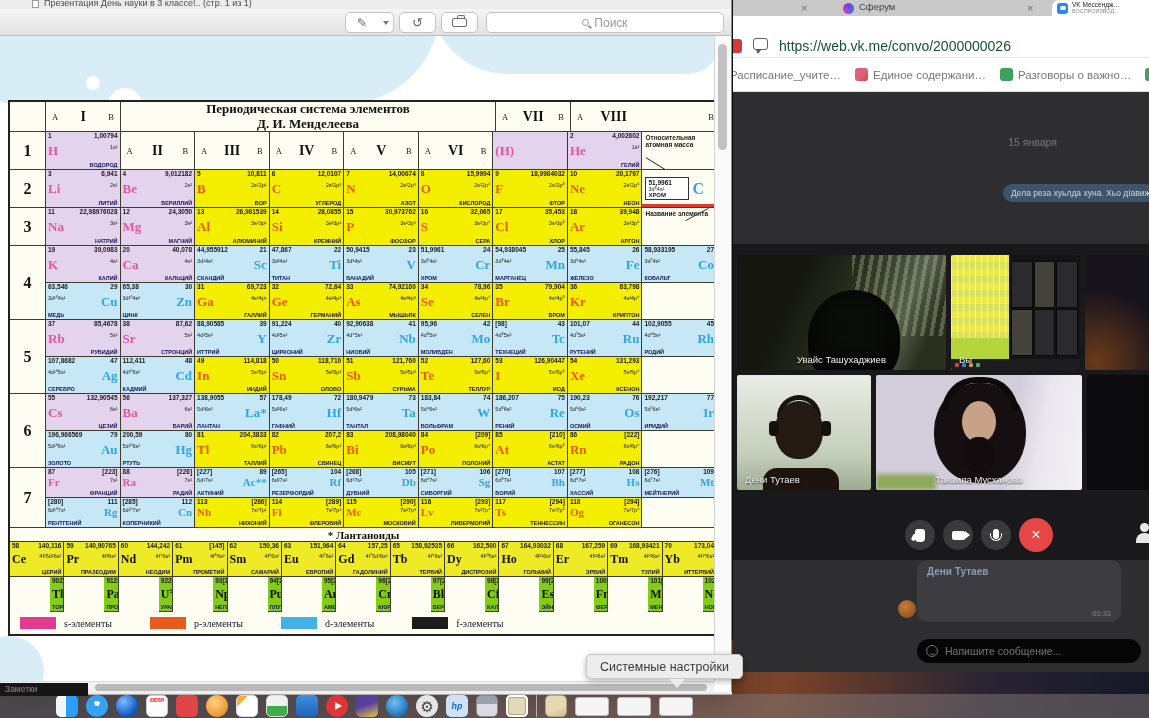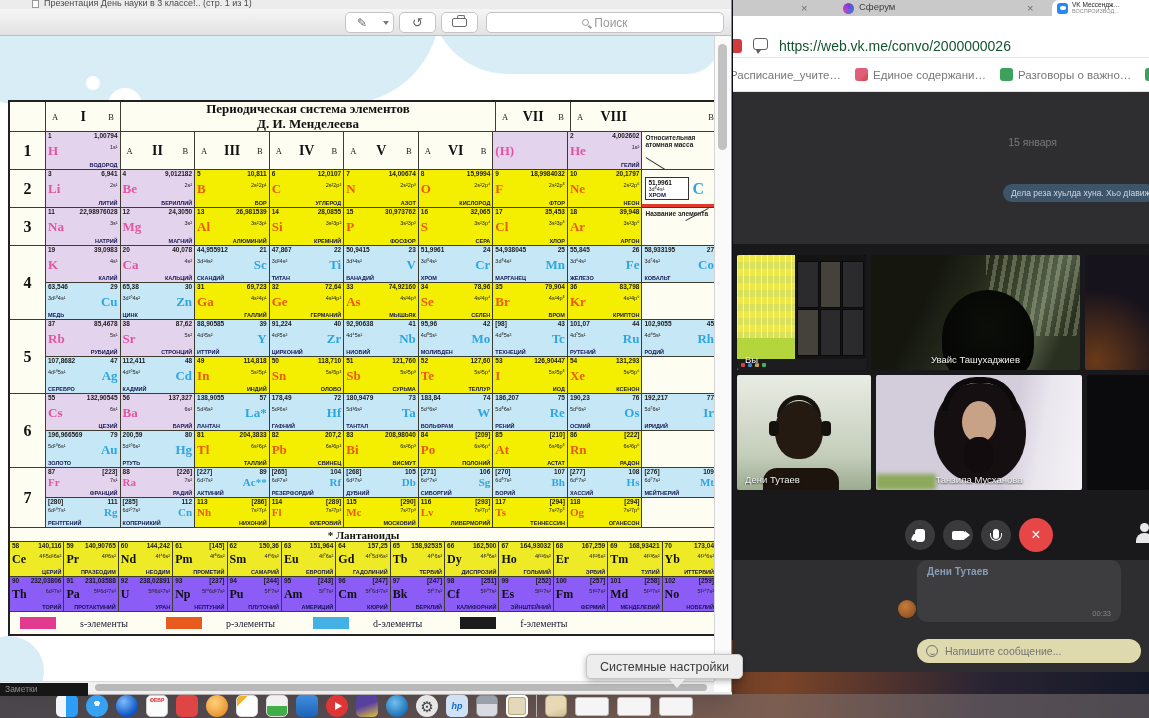--- a/index.html
+++ b/index.html
@@ -86,21 +86,21 @@
   .ghdr .rom, .h-cell .rom { font-family:"Liberation Serif", serif; font-weight:bold; font-size:14px; color:#111; }
   .ghdr .ab, .h-cell .ab { font-family:"Liberation Serif", serif; font-size:8.5px; color:#222; }
   .h8 .rom { margin-right:64px; }
   .p-grid { display:grid; grid-template-columns:36px repeat(9,1fr); }
   .pnum { display:flex; align-items:center; justify-content:center; font-family:"Liberation Serif", serif;
     font-weight:bold; font-size:16px; color:#111; }
   .el { display:flex; flex-direction:column; justify-content:space-between; padding:1px 2px; }
   .el.s { background:#e4d3ec; } .el.s .sym { color:#e255a2; }
   .el.p { background:#f4ee00; } .el.p .sym { color:#e85c10; }
   .el.d { background:#c6e7f5; } .el.d .sym { color:#2ea6e0; }
-  .el.lan { background:#eeea25; } .el.act { background:#8b5cf6; }
+  .el.lan { background:#eeea25; } .el.act { background:#84cc16;margin-left:40px; }
   .el.lan .sym, .el.act .sym { color:#101010; }
   .meta { display:flex; justify-content:space-between; font-size:6.5px; font-weight:bold; color:#1a1a1a; line-height:1; }
   .mid { display:flex; justify-content:space-between; align-items:flex-start; line-height:1; margin-top:-1px; }
   .sym { font-family:"Liberation Serif", serif; font-weight:bold; font-size:13px; }
   .cfg { font-size:5.5px; color:#222; margin-top:1px; }
   .nm { font-size:5.5px; font-weight:bold; color:#141452; text-align:right; line-height:1; }
   .mir .meta, .mir .mid { flex-direction:row-reverse; }
   .mir .nm { text-align:left; }
   .p7 .sym { font-size:11px; }
   .p7 .el { padding:0.5px 2px; }
@@ -117,21 +117,21 @@
   .xc { font-size:5.5px; color:#222; }
   .xn { font-size:6px; font-weight:bold; color:#141452; }
   .xsym { font-family:"Liberation Serif", serif; font-weight:bold; font-size:16px; color:#2ea6e0; }
   .xred { position:absolute; left:0; right:0; bottom:0; height:3px; background:#e23b2e; }
   .f-title { text-align:center; font-family:"Liberation Serif", serif; font-weight:bold; font-size:11px; color:#111;
     height:14px; line-height:14px; background:#fdfdf2; border-bottom:1px solid #3c3c30; }
   .f-grid { display:grid; grid-template-columns:repeat(13,1fr); }
   .f-grid .el { height:35px; }
   .f-grid .sym { font-size:12px; }
   #class-legend { display:flex; align-items:center; gap:0; height:22px; background:#fdfdf2; padding-left:10px; }
-  .leg-item { display:flex; align-items:center; gap:24px; margin-right:38px; }
+  .leg-item { display:flex; align-items:center; gap:8px; margin-right:38px; }
   .leg-item i { width:36px; height:12px; display:inline-block; }
   .leg-item span { font-family:"Liberation Serif", serif; font-size:10px; color:#1a1a2e; }
 
   
   #vk-window { position:absolute; left:733px; top:0; width:416px; height:672px; background:#2e2e30; z-index:2; overflow:hidden; }
   .tabbar { position:relative; height:16px; background:#c9c9c9; }
   .tab-close { position:absolute; top:1px; font-size:11px; color:#707070; line-height:14px; }
   .x1 { left:68px; } .x2 { left:294px; }
   .fav-sferum { position:absolute; left:110px; top:3px; width:11px; height:11px; border-radius:50%;
     background:conic-gradient(#7a3fd0,#3f6fe0,#c03fd0,#7a3fd0); }
@@ -239,21 +239,21 @@
     justify-content:center; flex:0 0 auto; }
   .receiver { width:12px; height:4.5px; background:#b9b9bd; border-radius:3px; transform:rotate(-38deg); }
   .ctitle { font-size:11px; font-weight:bold; color:#e3e3e5; white-space:nowrap; }
   .csub { display:flex; align-items:center; gap:4px; font-size:8.5px; color:#9a9aa0; margin-top:2px; }
   .mini-avs { display:flex; }
   .mini-avs i { width:9px; height:9px; border-radius:50%; border:1px solid #3d3d40; margin-right:-3px; }
   .mini-avs i:nth-child(1){ background:#b08a5f; } .mini-avs i:nth-child(2){ background:#7f9ab3; } .mini-avs i:nth-child(3){ background:#9a7fb3; }
   .join { margin-left:auto; background:#4986cc; color:#fff; border:none; border-radius:13px; font-size:10.5px;
     padding:5px 13px; font-family:inherit; }
   .ctime { position:absolute; right:10px; bottom:4px; font-size:7.5px; color:#85858a; }
-  .inputbar { position:absolute; left:184px; top:547px; width:224px; height:24px; background:#fef9c3; border-radius:12px;
+  .inputbar { position:absolute; left:184px; top:547px; width:224px; height:24px; background:#000000; border-radius:12px;
     display:flex; align-items:center; gap:7px; padding-left:9px; color:#808084; font-size:10.5px; opacity:.85; }
   .smiley { width:12px; height:12px; border:1.4px solid #7e7e82; border-radius:50%; position:relative; flex:0 0 auto; }
   .smiley::after { content:""; position:absolute; left:2.5px; top:5.5px; width:5px; height:2.5px;
     border-bottom:1.2px solid #7e7e82; border-radius:0 0 4px 4px; }
 
   
   #tooltip { position:absolute; left:586px; top:654px; height:25px; background:#ededed; border:1px solid #c6c6c6;
     border-radius:5px; padding:0 13px; display:flex; align-items:center; font-size:12.5px; color:#3a3a3a; z-index:9;
     box-shadow:0 2px 6px rgba(0,0,0,.3); white-space:nowrap; }
   .tt-arrow { position:absolute; left:82px; top:24px; border-left:8px solid transparent; border-right:8px solid transparent;
@@ -1693,41 +1693,41 @@
       </span>
     <i class="bmi green edge"></i>
   </div>
 
   <div class="chatarea">
     <div class="chat-date">15 января</div>
     <div class="msg-out"><span>Дела реза хуьлда хуна. Хьо дIавижа во</span></div>
 
     <div class="callpanel">
       <div class="trow r1">
+        <div class="tile t-uvais">
+          <div class="head"></div>
+          <span class="tlabel">Увайс Ташухаджиев</span>
+        </div>
         <div class="tile t-you">
           <div class="mini-table"></div>
           <div class="mini-call">
             <i class="mini-tile"></i>
               <i class="mini-tile lit"></i>
               <i class="mini-tile"></i>
             <i class="mini-tile lit"></i>
               <i class="mini-tile"></i>
               <i class="mini-tile"></i>
           </div>
           <div class="mini-dock">
             <i style="background:#d04545"></i>
               <i style="background:#4587d0"></i>
               <i style="background:#d0a545"></i>
               <i style="background:#45b065"></i>
           </div>
           <span class="tlabel left">Вы</span>
-        </div>
-        <div class="tile t-uvais">
-          <div class="head"></div>
-          <span class="tlabel">Увайс Ташухаджиев</span>
         </div>
         <div class="tile t-sunset"></div>
       </div>
       <div class="trow r2">
         <div class="tile t-deni">
           <div class="band"></div>
           <div class="head"></div>
           <i class="cup cl"></i>
             <i class="cup cr"></i>
           <div class="torso"></div>

